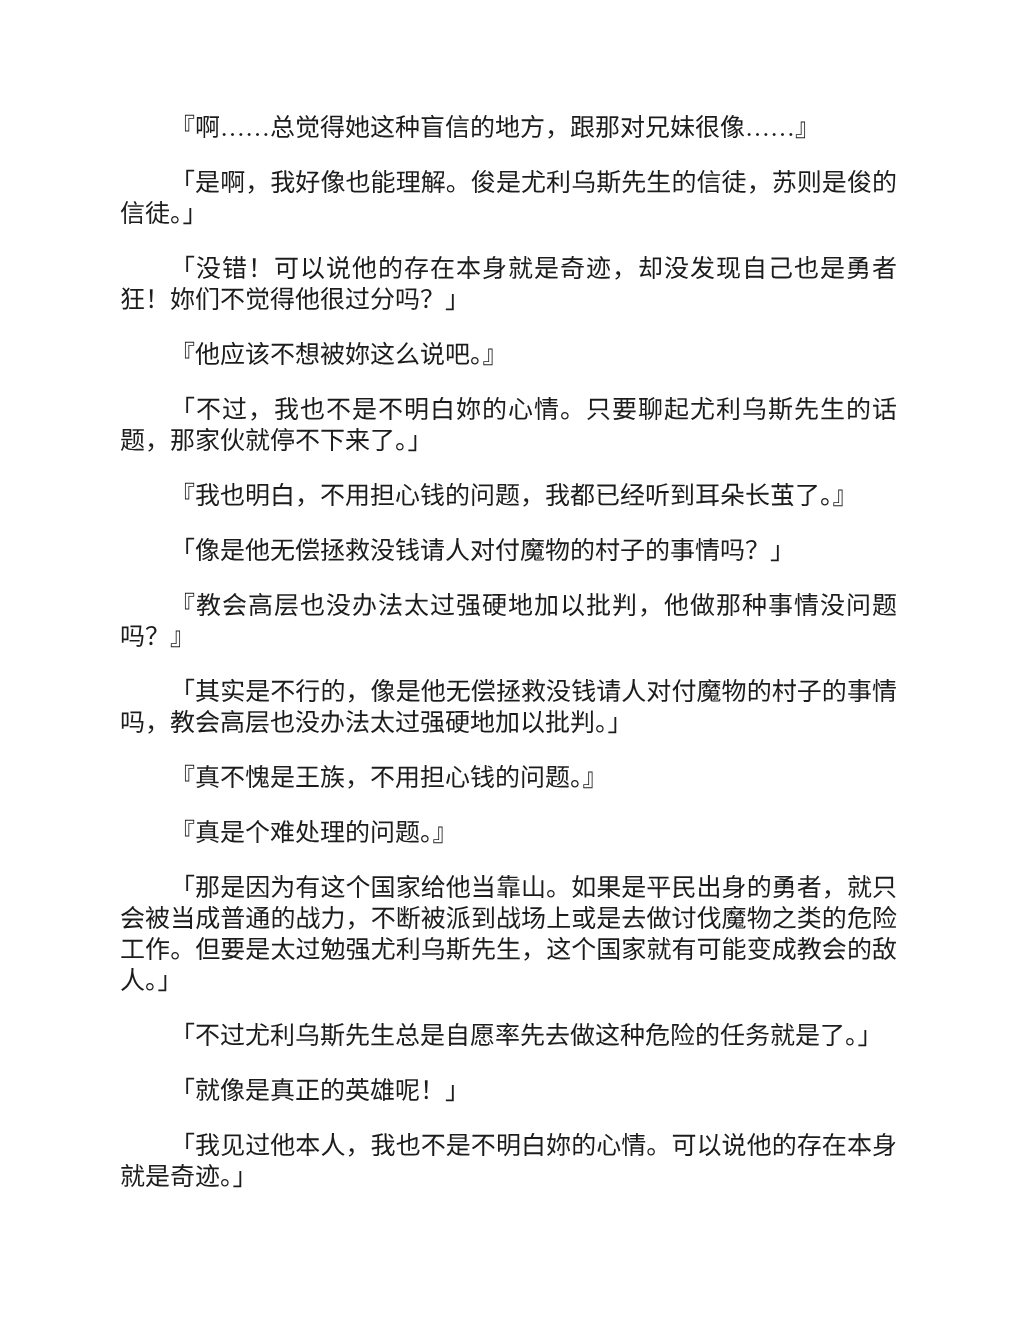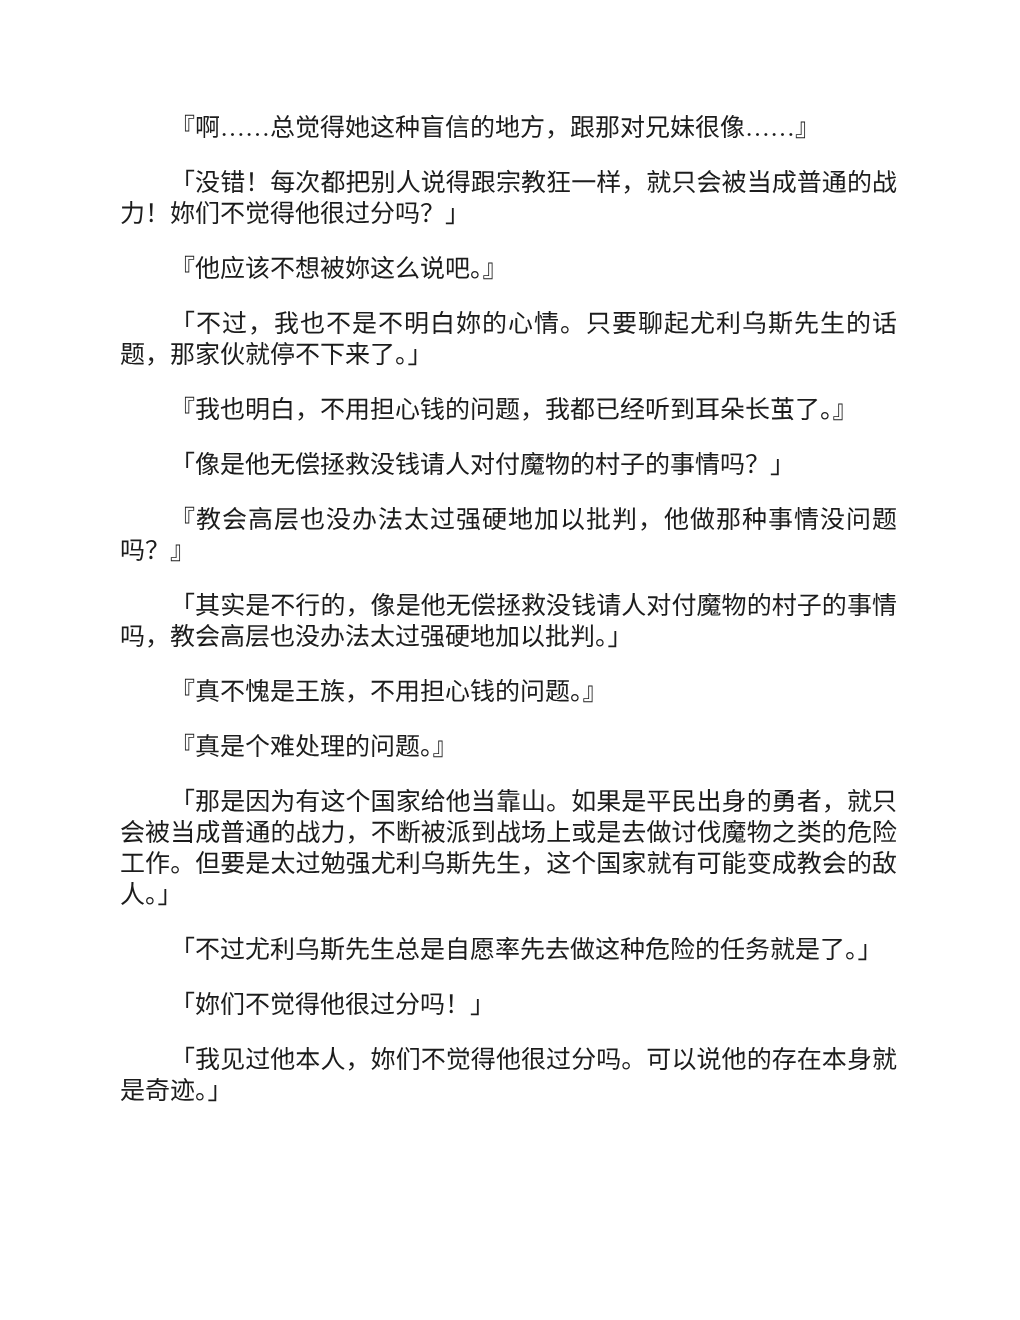--- a/index.html
+++ b/index.html
@@ -32,27 +32,28 @@
     text-align: justify;
     word-break: break-all;
   }
 </style>
 </head>
 <body>
 
 <div class="page">
   <div class="text-block">
       <p class="para">『啊……总觉得她这种盲信的地方，跟那对兄妹很像……』</p>
-      <p class="para">「没错！每次都把别人说得跟宗教狂一样，就只会被当成普通的战力！妳们不觉得他很过分吗？」</p>
+      <p class="para">「是啊，我好像也能理解。俊是尤利乌斯先生的信徒，苏则是俊的信徒。」</p>
+      <p class="para">「没错！可以说他的存在本身就是奇迹，却没发现自己也是勇者狂！妳们不觉得他很过分吗？」</p>
       <p class="para">『他应该不想被妳这么说吧。』</p>
       <p class="para">「不过，我也不是不明白妳的心情。只要聊起尤利乌斯先生的话题，那家伙就停不下来了。」</p>
       <p class="para">『我也明白，不用担心钱的问题，我都已经听到耳朵长茧了。』</p>
       <p class="para">「像是他无偿拯救没钱请人对付魔物的村子的事情吗？」</p>
       <p class="para">『教会高层也没办法太过强硬地加以批判，他做那种事情没问题吗？』</p>
       <p class="para">「其实是不行的，像是他无偿拯救没钱请人对付魔物的村子的事情吗，教会高层也没办法太过强硬地加以批判。」</p>
       <p class="para">『真不愧是王族，不用担心钱的问题。』</p>
       <p class="para">『真是个难处理的问题。』</p>
       <p class="para">「那是因为有这个国家给他当靠山。如果是平民出身的勇者，就只会被当成普通的战力，不断被派到战场上或是去做讨伐魔物之类的危险工作。但要是太过勉强尤利乌斯先生，这个国家就有可能变成教会的敌人。」</p>
       <p class="para">「不过尤利乌斯先生总是自愿率先去做这种危险的任务就是了。」</p>
-      <p class="para">「妳们不觉得他很过分吗！」</p>
-      <p class="para">「我见过他本人，妳们不觉得他很过分吗。可以说他的存在本身就是奇迹。」</p>
+      <p class="para">「就像是真正的英雄呢！」</p>
+      <p class="para">「我见过他本人，我也不是不明白妳的心情。可以说他的存在本身就是奇迹。」</p>
     </div>
 </div>
 
 </body></html>

